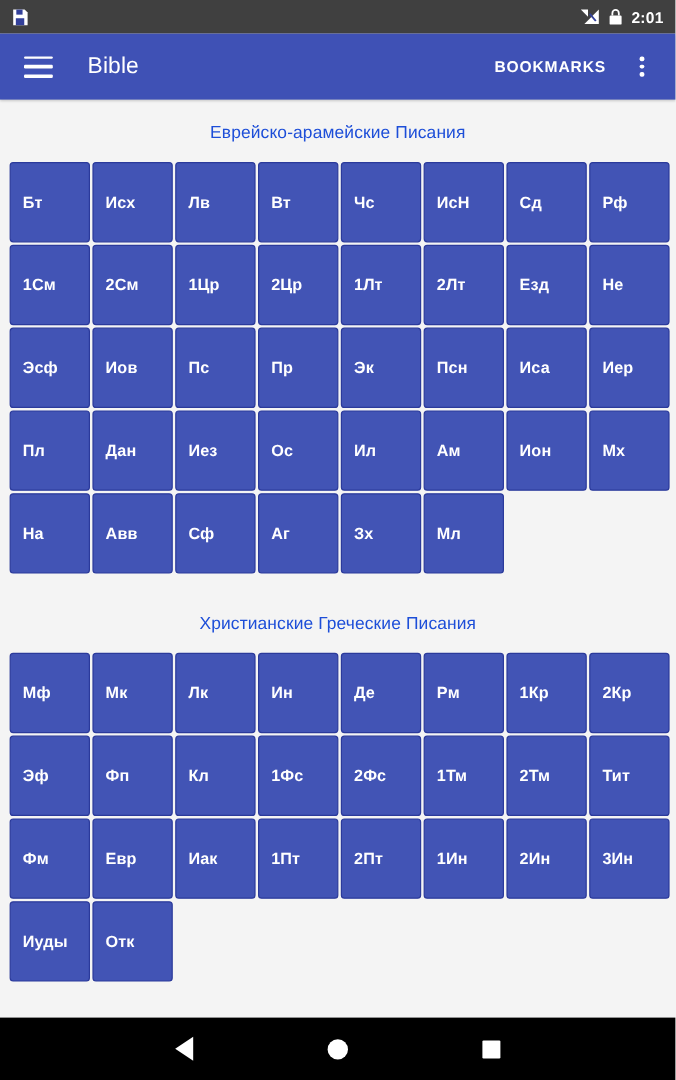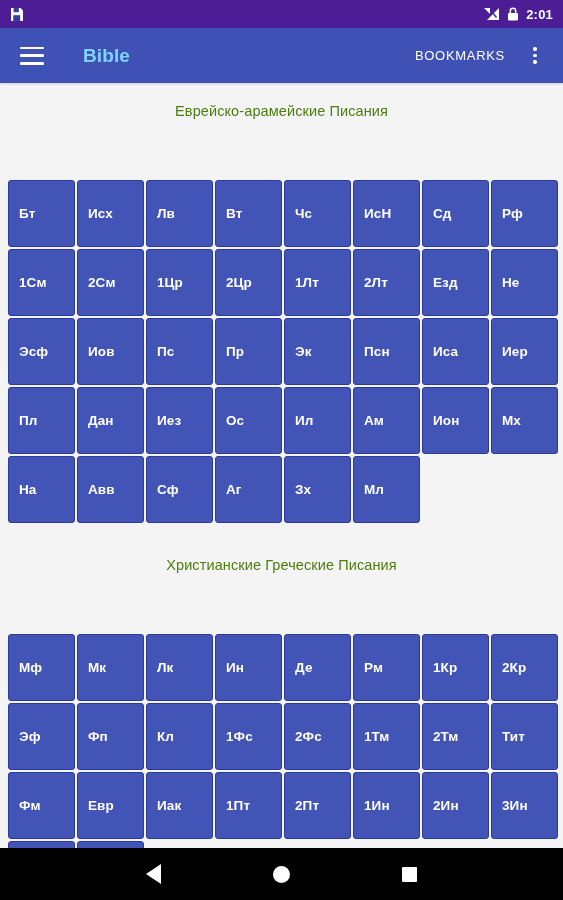--- a/index.html
+++ b/index.html
@@ -6,56 +6,56 @@
   html, body {
     width: 563px; height: 900px;
     background: #f4f4f4;
     font-family: "Liberation Sans", "DejaVu Sans", sans-serif;
     overflow: hidden;
   }
   #screen { position: relative; width: 563px; height: 900px; background: #f4f4f4; }
 
   
   .status-bar {
-    height: 28px; background: #4c1d95; color: #ffffff;
+    height: 28px; background: #404040; color: #ffffff;
     display: flex; align-items: center; padding: 0 10px 0 10px;
   }
   .status-left { display: flex; align-items: center; gap: 6px; flex: 1; }
   .status-right { display: flex; align-items: center; gap: 7px; }
   .status-time { font-size: 13px; font-weight: bold; letter-spacing: .2px; color: #fff; }
   .sb-icon { display: block; }
 
   
   .app-bar {
     height: 55px; background: #3f51b5; color: #fff;
     display: flex; align-items: center; padding: 0 14px 0 20px;
     box-shadow: 0 1px 2px rgba(0,0,0,.18);
   }
   .hamburger { width: 24px; height: 18px; display: flex; flex-direction: column;
                justify-content: space-between; cursor: pointer; }
   .hamburger span { display: block; height: 2.6px; width: 100%; background: #fff; border-radius: 1px; }
-  .app-title { font-size: 19px; font-weight: bold; margin-left: 39px; color: #7dd3fc; letter-spacing: .1px; }
+  .app-title { font-size: 19px; font-weight: normal; margin-left: 29px; color: #ffffff; letter-spacing: .1px; }
   .app-bar-spacer { flex: 1; }
   .bookmarks-btn {
-    font-size: 13px; font-weight: normal; letter-spacing: .7px; color: #fff;
+    font-size: 13px; font-weight: bold; letter-spacing: .7px; color: #fff;
     padding: 8px 6px; cursor: pointer; white-space: nowrap;
   }
   .overflow-btn { width: 28px; height: 34px; display: flex; flex-direction: column;
                   align-items: center; justify-content: center; gap: 3px; margin-left: 10px; cursor: pointer; }
   .overflow-btn i { display: block; width: 3.4px; height: 3.4px; background: #fff; border-radius: 50%; }
 
   
   .content { padding: 0; }
   .section-title {
-    text-align: center; color: #4d7c0f; font-size: 14.5px;
+    text-align: center; color: #1d4ed8; font-size: 14.5px;
     padding: 20px 0 16px 0; letter-spacing: .1px;
   }
   .grid {
     display: grid; grid-template-columns: repeat(8, 67px);
-    gap: 2px; padding-left: 8px; margin-top: 45px;
+    gap: 2px; padding-left: 8px;
   }
   .tile {
     width: 67px; height: 67px;
     background: #4254b5; border: 1px solid #2b3a9b; border-radius: 3px;
     color: #ffffff; font-size: 13.5px; font-weight: bold;
     display: flex; align-items: center; padding-left: 10px;
     cursor: pointer; letter-spacing: .1px;
   }
   .section-gap { height: 14px; }
 

